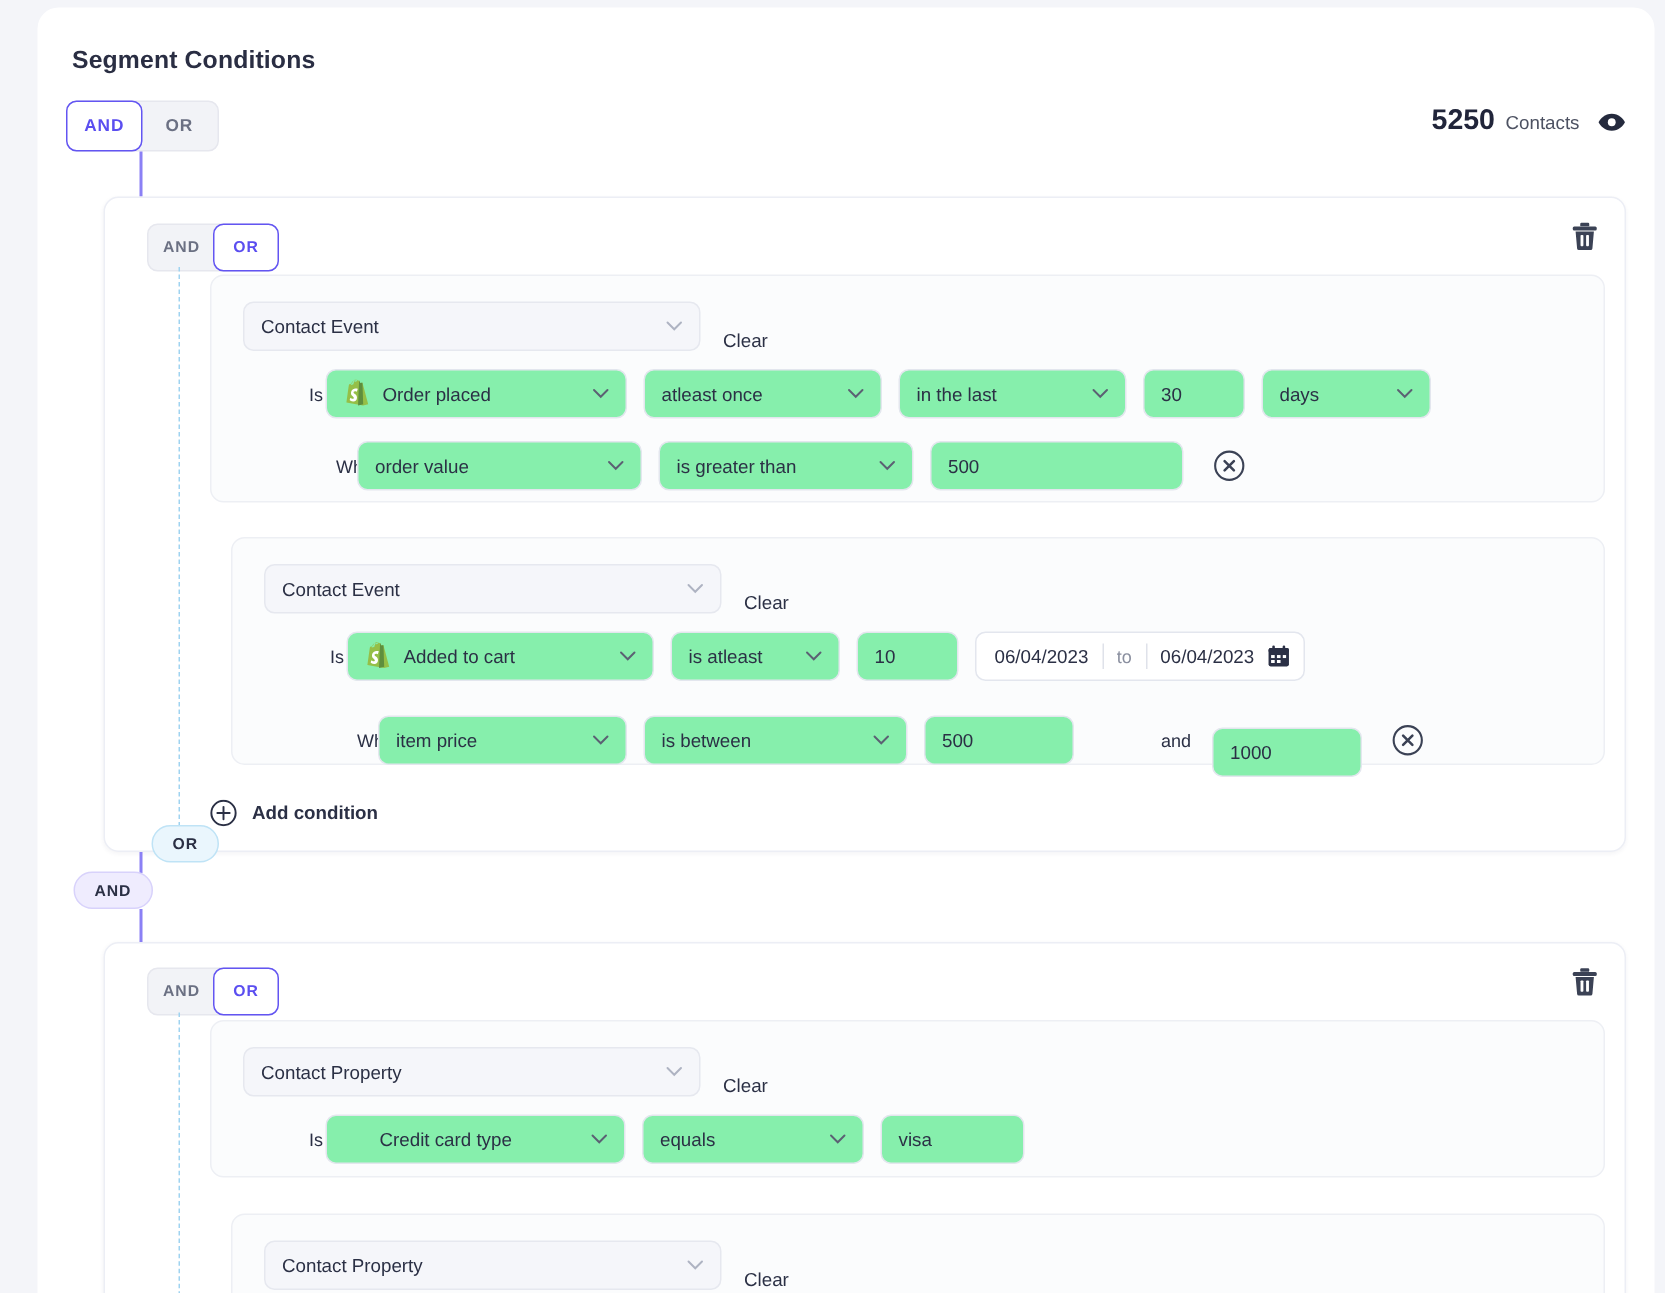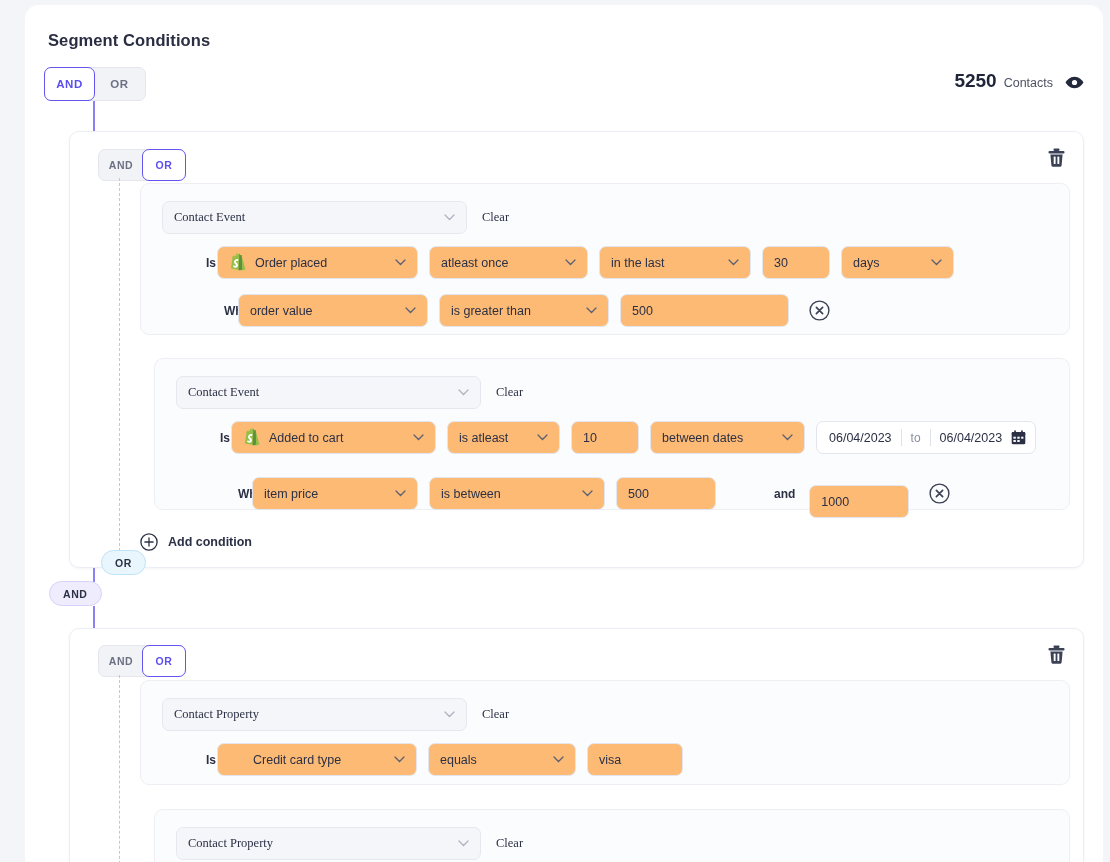--- a/index.html
+++ b/index.html
@@ -80,38 +80,38 @@
   }
   .trash { position: absolute; right: 18px; top: 16px; cursor: pointer; }
 
   
   .cond {
     position: absolute;
     background: #fbfcfd;
     border: 1px solid #edeff4;
     border-radius: 9px;
   }
-  .cond-head { position: absolute; left: 21px; top: 17px; display: flex; align-items: center; gap: 15px; font-family: Liberation Serif, serif; }
+  .cond-head { position: absolute; left: 21px; top: 17px; display: flex; align-items: flex-end; gap: 15px; }
   .clear { font-size: 12.5px; color: #2b3045; cursor: pointer; }
 
   
   .sel, .inp {
     display: inline-flex; align-items: center;
     height: 33px; border-radius: 7px;
-    border: 1px solid #e3e6ee; background: #fdba74;
+    border: 1px solid #e3e6ee; background: #86efac;
     font-size: 12.5px; color: #2b3045;
     padding: 0 11px; position: relative; cursor: pointer;
     white-space: nowrap;
   }
   .sel.grey { background: #f5f6fa; border-color: #e6e8ef; }
   .sel .cap { flex: 1; overflow: hidden; }
   .sel .chev { margin-left: 8px; flex: none; }
   .inp { cursor: text; }
   .row { position: absolute; display: flex; align-items: center; }
-  .lead { font-size: 12px; font-weight: bold; color: #2b3045; padding-left: 44px; }
+  .lead { font-size: 12px; font-weight: normal; color: #2b3045; padding-left: 44px; }
 
   .shop { width: 17px; height: 19px; margin-right: 9px; flex: none; }
 
   .daterange {
     display: inline-flex; align-items: center; height: 33px;
     border: 1px solid #e3e6ee; border-radius: 7px; background: #fff;
     padding: 0 9px 0 12px; font-size: 12.5px; color: #2b3045; gap: 9px;
     cursor: pointer;
   }
   .daterange .bar { width: 1px; height: 17px; background: #dfe2ea; }
@@ -288,28 +288,20 @@
         </span>
         <span class="sel" style="width:113px;">
           <span class="cap">is atleast</span>
           <span class="chev">
             <svg width="11" height="7" viewBox="0 0 11 7">
                 <path d="M1 1l4.5 4.5L10 1" stroke="#5b6073" stroke-width="1.3" fill="none" stroke-linecap="round"></path>
               </svg>
           </span>
         </span>
         <span class="inp" style="width:68px;">10</span>
-        <span class="sel" style="width:155px;">
-          <span class="cap">between dates</span>
-          <span class="chev">
-            <svg width="11" height="7" viewBox="0 0 11 7">
-                <path d="M1 1l4.5 4.5L10 1" stroke="#5b6073" stroke-width="1.3" fill="none" stroke-linecap="round"></path>
-              </svg>
-          </span>
-        </span>
         <span class="daterange">
           <span>06/04/2023</span>
           <span class="bar"></span>
           <span class="to">to</span>
           <span class="bar"></span>
           <span>06/04/2023</span>
           <span>
             <svg width="15" height="15" viewBox="0 0 15 15">
               <rect x="0.7" y="2" width="13.6" height="12.3" rx="1.4" fill="#2b3045"></rect>
               <rect x="0.7" y="2" width="13.6" height="3.4" rx="1.4" fill="#2b3045"></rect>

